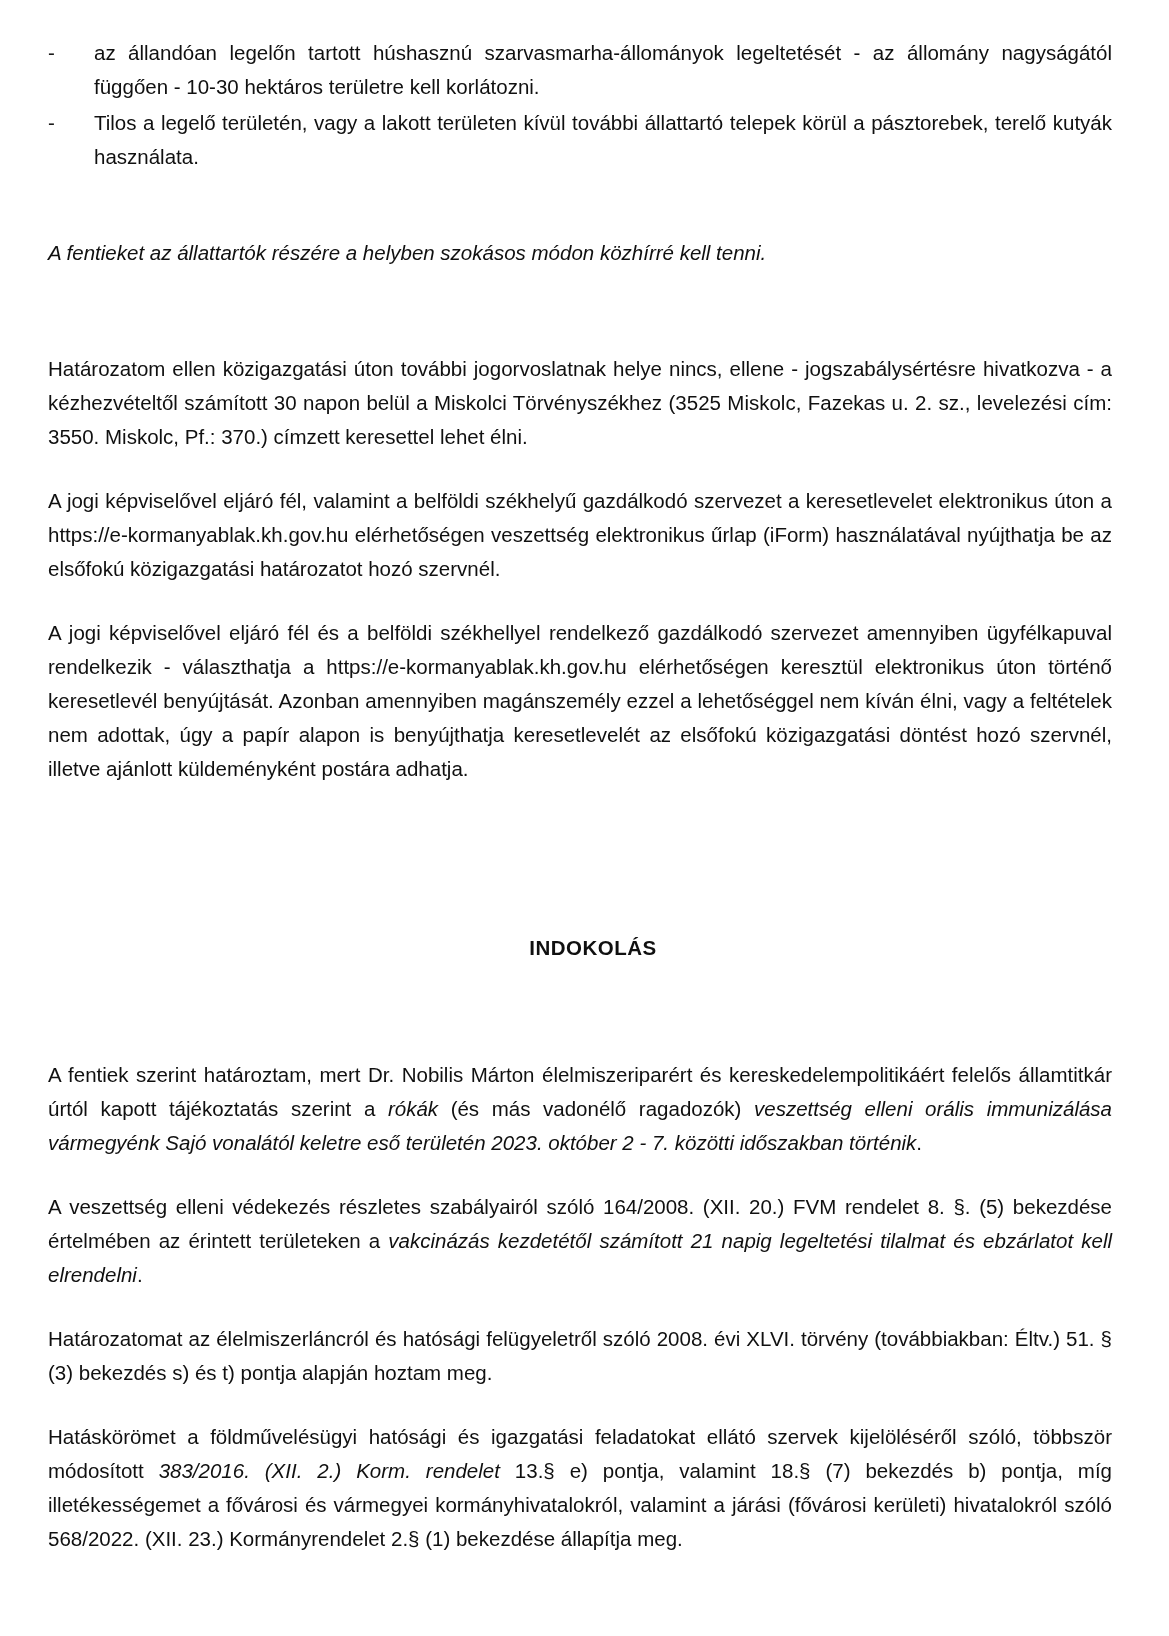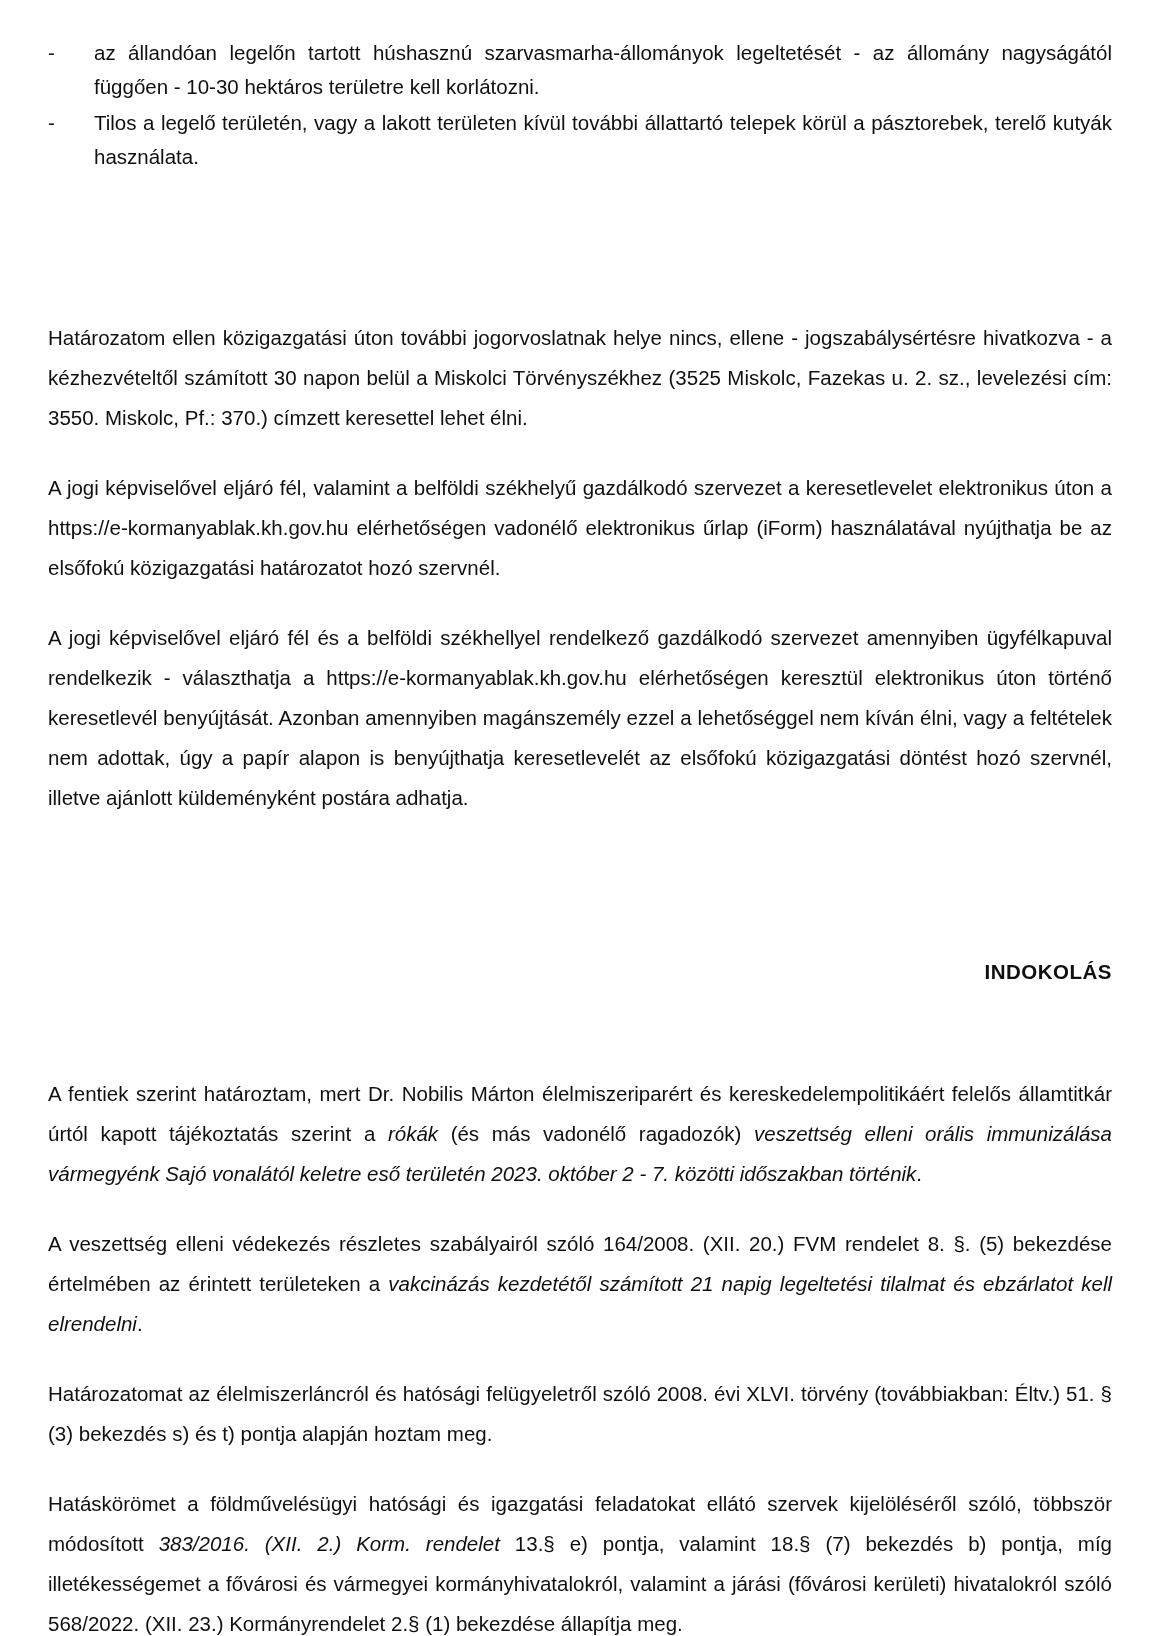--- a/index.html
+++ b/index.html
@@ -48,45 +48,45 @@
     font-size: 20.5px;
     line-height: 34px;
     color: #1a1a1a;
   }
   .bullet-item > .txt { display: block; }
 
   
   p.para {
     margin: 0;
     font-size: 20.5px;
-    line-height: 40px;
+    line-height: 34px;
     text-align: justify;
     text-justify: inter-word;
   }
   .italic-note {
     font-style: italic;
     font-size: 20.5px;
     line-height: 34px;
     margin: 0;
     text-align: left;
   }
   em.it { }
 
   
   .gap-xl  { height: 60px; }
   .gap-md  { height: 30px; }
   .gap-sm  { height: 22px; }
 
   
   .section-heading {
-    text-align: right;
+    text-align: center;
     font-weight: bold;
     font-size: 20.5px;
     letter-spacing: 0.5px;
-    margin: 0;
+    margin: 8px;
     padding-left: 26px;
   }
 
   
   .page { -webkit-font-smoothing: none; }
 </style>
 </head>
 <body>
 
 <div class="page">
@@ -98,29 +98,30 @@
         <span class="txt">az állandóan legelőn tartott húshasznú szarvasmarha-állományok legeltetését - az állomány nagyságától függően - 10-30 hektáros területre kell korlátozni.</span>
       </li>
       <li class="bullet-item">
         <span class="dash">-</span>
         <span class="txt">Tilos a legelő területén, vagy a lakott területen kívül további állattartó telepek körül a pásztorebek, terelő kutyák használata.</span>
       </li>
     </ul>
 
     <div class="gap-xl"></div>
 
+    <p class="italic-note">A fentieket az állattartók részére a helyben szokásos módon közhírré kell tenni.</p>
 
     <div class="gap-xl"></div>
     <div class="gap-sm"></div>
 
     <p class="para">Határozatom ellen közigazgatási úton további jogorvoslatnak helye nincs, ellene - jogszabálysértésre hivatkozva - a kézhezvételtől számított 30 napon belül a Miskolci Törvényszékhez (3525 Miskolc, Fazekas u. 2. sz., levelezési cím: 3550. Miskolc, Pf.: 370.) címzett keresettel lehet élni.</p>
 
     <div class="gap-md"></div>
 
-    <p class="para">A jogi képviselővel eljáró fél, valamint a belföldi székhelyű gazdálkodó szervezet a keresetlevelet elektronikus úton a https://e-kormanyablak.kh.gov.hu elérhetőségen vadonélő elektronikus űrlap (iForm) használatával nyújthatja be az elsőfokú közigazgatási határozatot hozó szervnél.</p>
+    <p class="para">A jogi képviselővel eljáró fél, valamint a belföldi székhelyű gazdálkodó szervezet a keresetlevelet elektronikus úton a https://e-kormanyablak.kh.gov.hu elérhetőségen veszettség elektronikus űrlap (iForm) használatával nyújthatja be az elsőfokú közigazgatási határozatot hozó szervnél.</p>
 
     <div class="gap-md"></div>
 
     <p class="para">A jogi képviselővel eljáró fél és a belföldi székhellyel rendelkező gazdálkodó szervezet  amennyiben ügyfélkapuval rendelkezik - választhatja a https://e-kormanyablak.kh.gov.hu elérhetőségen keresztül elektronikus úton történő keresetlevél benyújtását. Azonban amennyiben magánszemély ezzel a lehetőséggel nem kíván élni, vagy a feltételek nem adottak, úgy a papír alapon is benyújthatja keresetlevelét az elsőfokú közigazgatási döntést hozó szervnél, illetve ajánlott küldeményként postára adhatja.</p>
 
     <div class="gap-md"></div>
 
 
     <div class="gap-md"></div>
 

